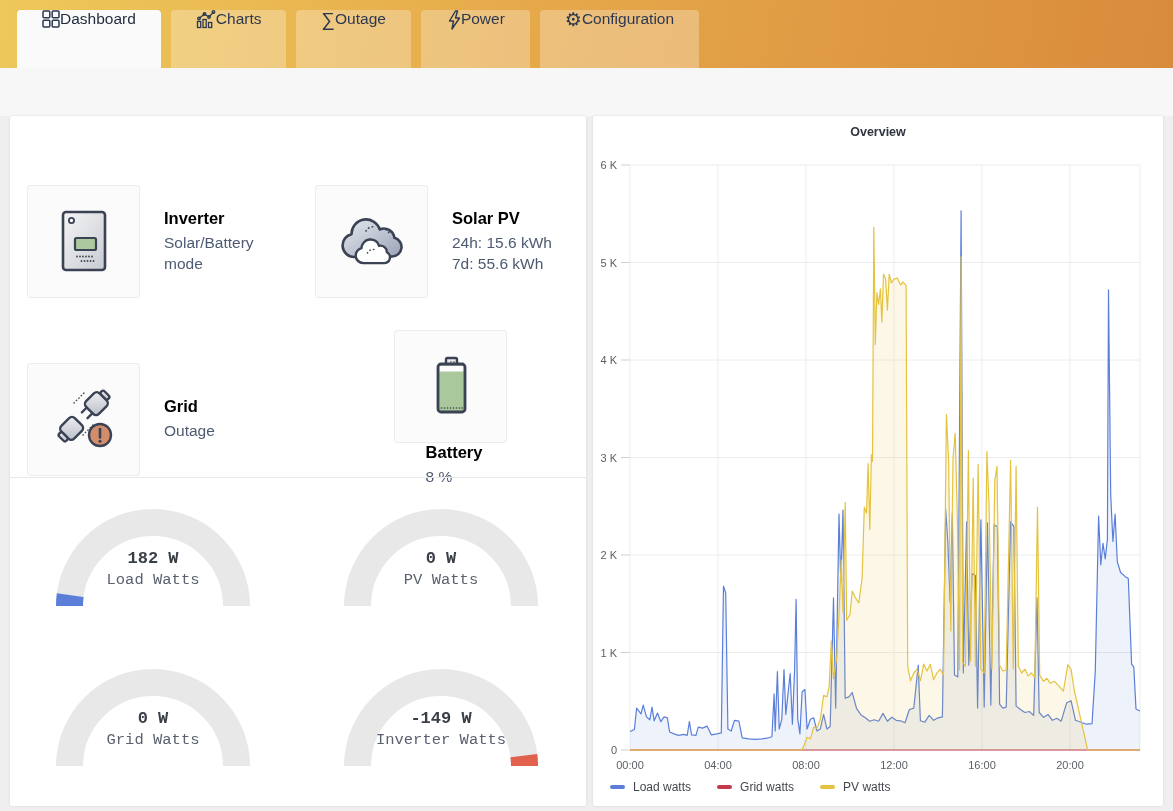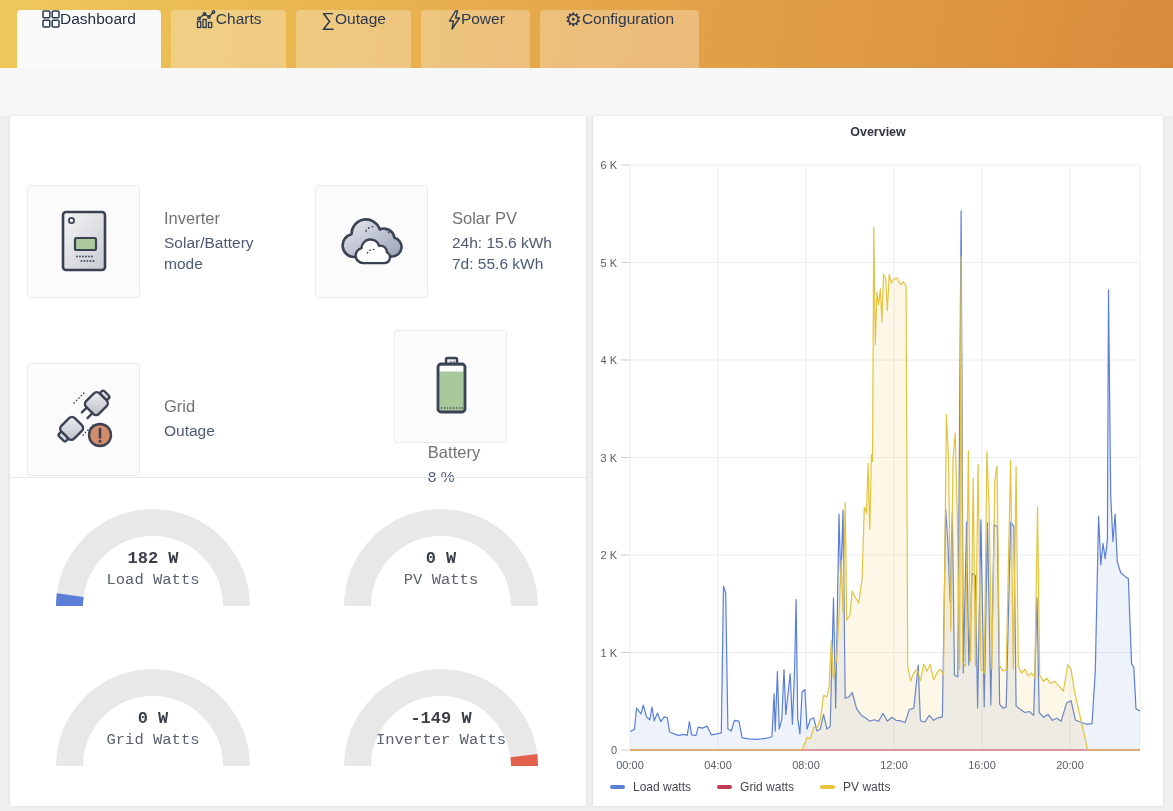--- a/index.html
+++ b/index.html
@@ -31,21 +31,21 @@
   .panel.right { left:593px; top:116px; width:570px; height:690px; overflow:hidden; }
   
   .cards { position:absolute; left:0; top:0; width:576px; height:360px; }
   .card { position:absolute; width:288px; height:178px; display:flex; align-items:center; }
   .card .icon-box {
     width:113px; height:113px; margin-left:17px; flex:0 0 auto;
     background:#fbfbfb; border:1px solid #ececec; border-radius:3px;
     display:flex; align-items:center; justify-content:center;
   }
   .card .txt { margin-left:24px; }
-  .card .title { font-size:16.5px; font-weight:normal; color:#737373; margin-bottom:4px; }
+  .card .title { font-size:16.5px; font-weight:bold; color:#000000; margin-bottom:4px; }
   .card .line { font-size:15.5px; color:#4d5a72; line-height:21px; }
   .divider { position:absolute; left:0; top:361px; width:576px; height:1px; background:#e9e9e9; }
   
   .gauge { position:absolute; width:200px; height:102px; }
   .gauge svg { position:absolute; left:0; top:0; }
   .gauge .gtxt { position:absolute; left:0; top:44px; width:200px; text-align:center;font-family:Liberation Mono, monospace; }
   .gauge .gval { font-size:17px; font-weight:bold; color:#3a3f47; }
   .gauge .glab { font-size:15.5px; color:#5a626f; margin-top:3px; }
   
   .chart-title { position:absolute; left:0; top:9px; width:570px; text-align:center;

